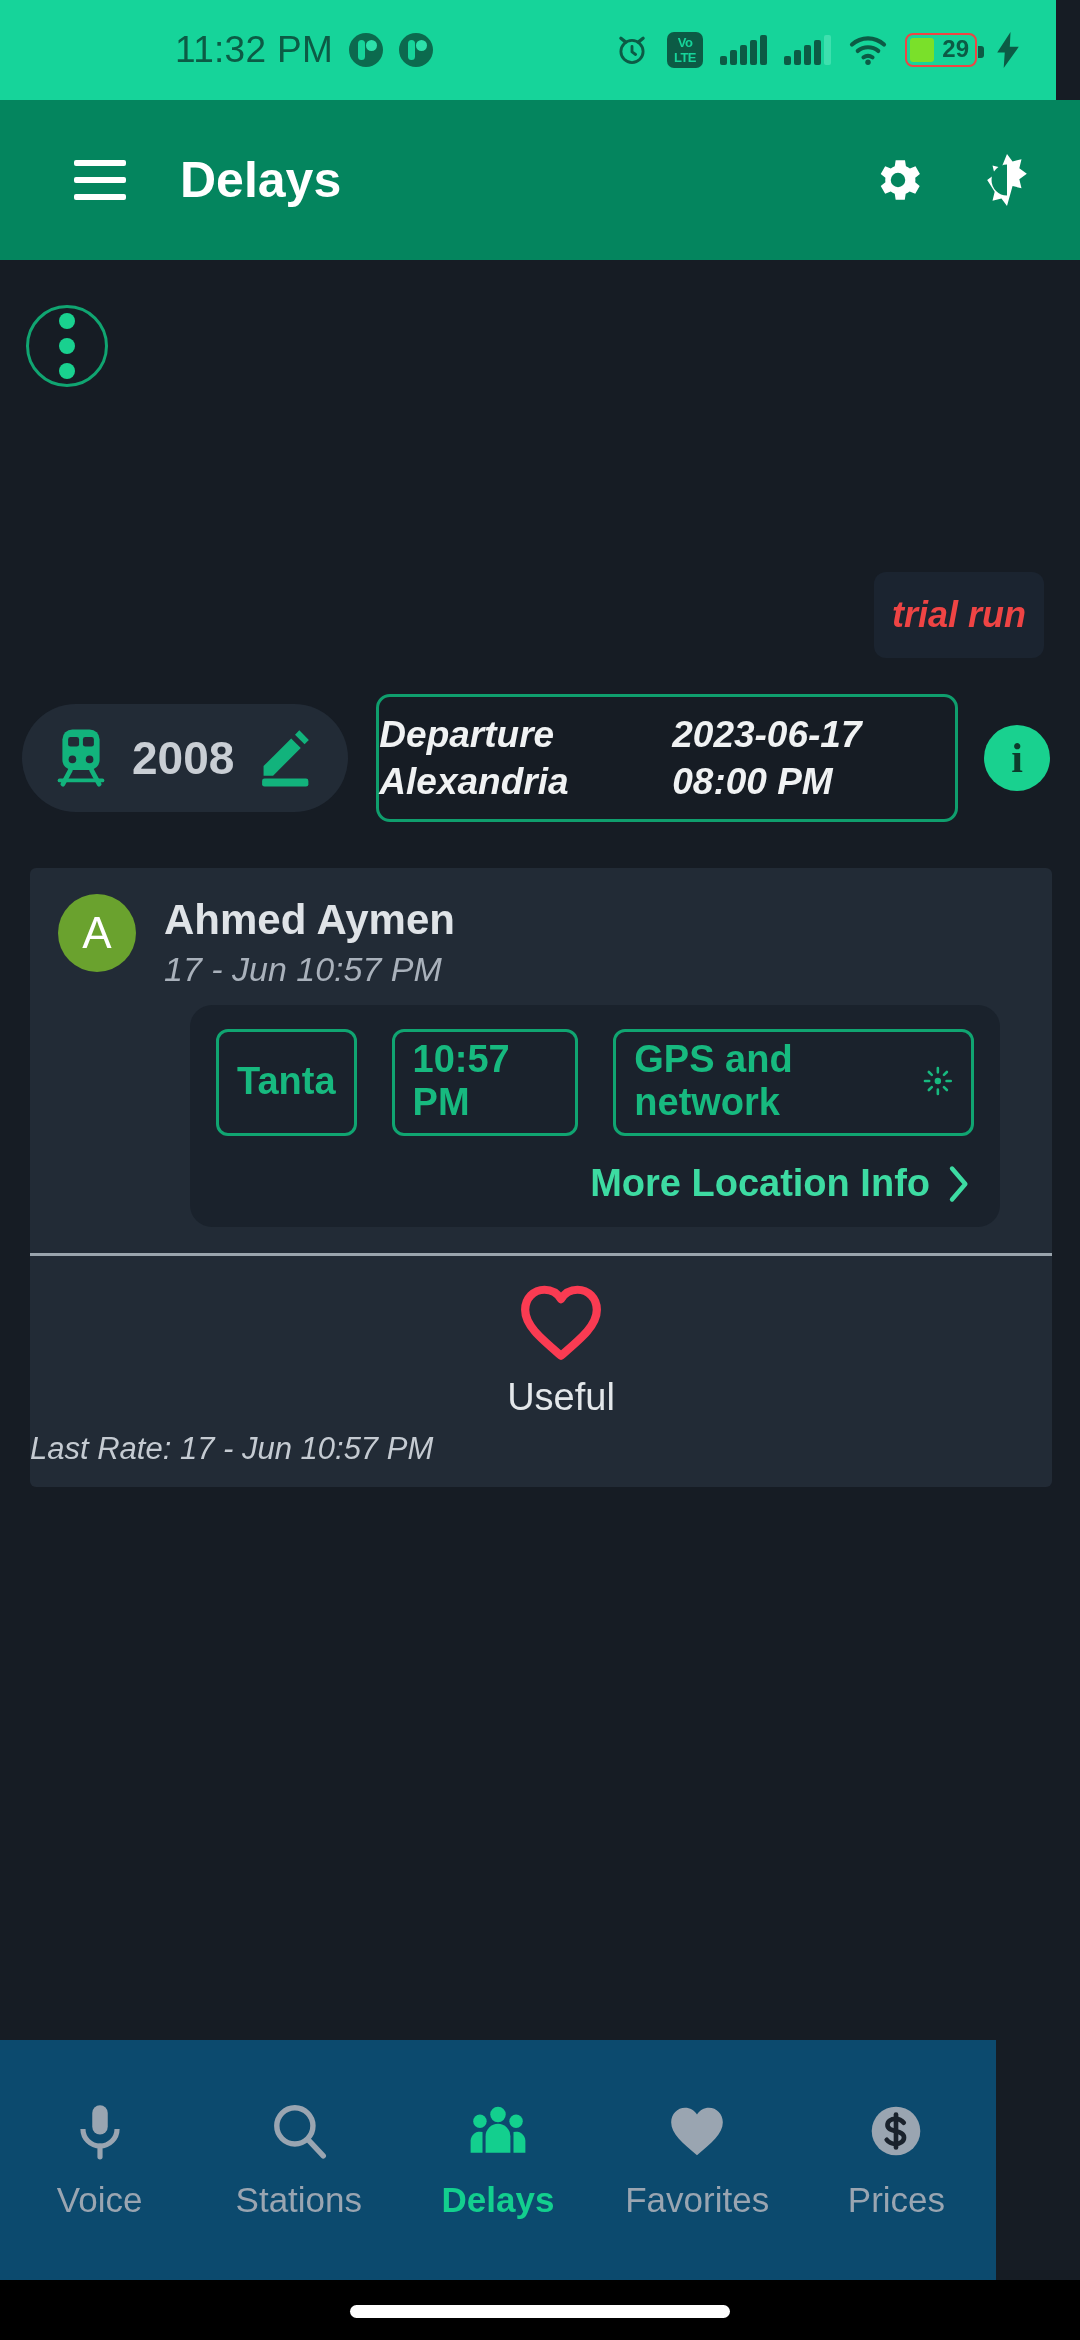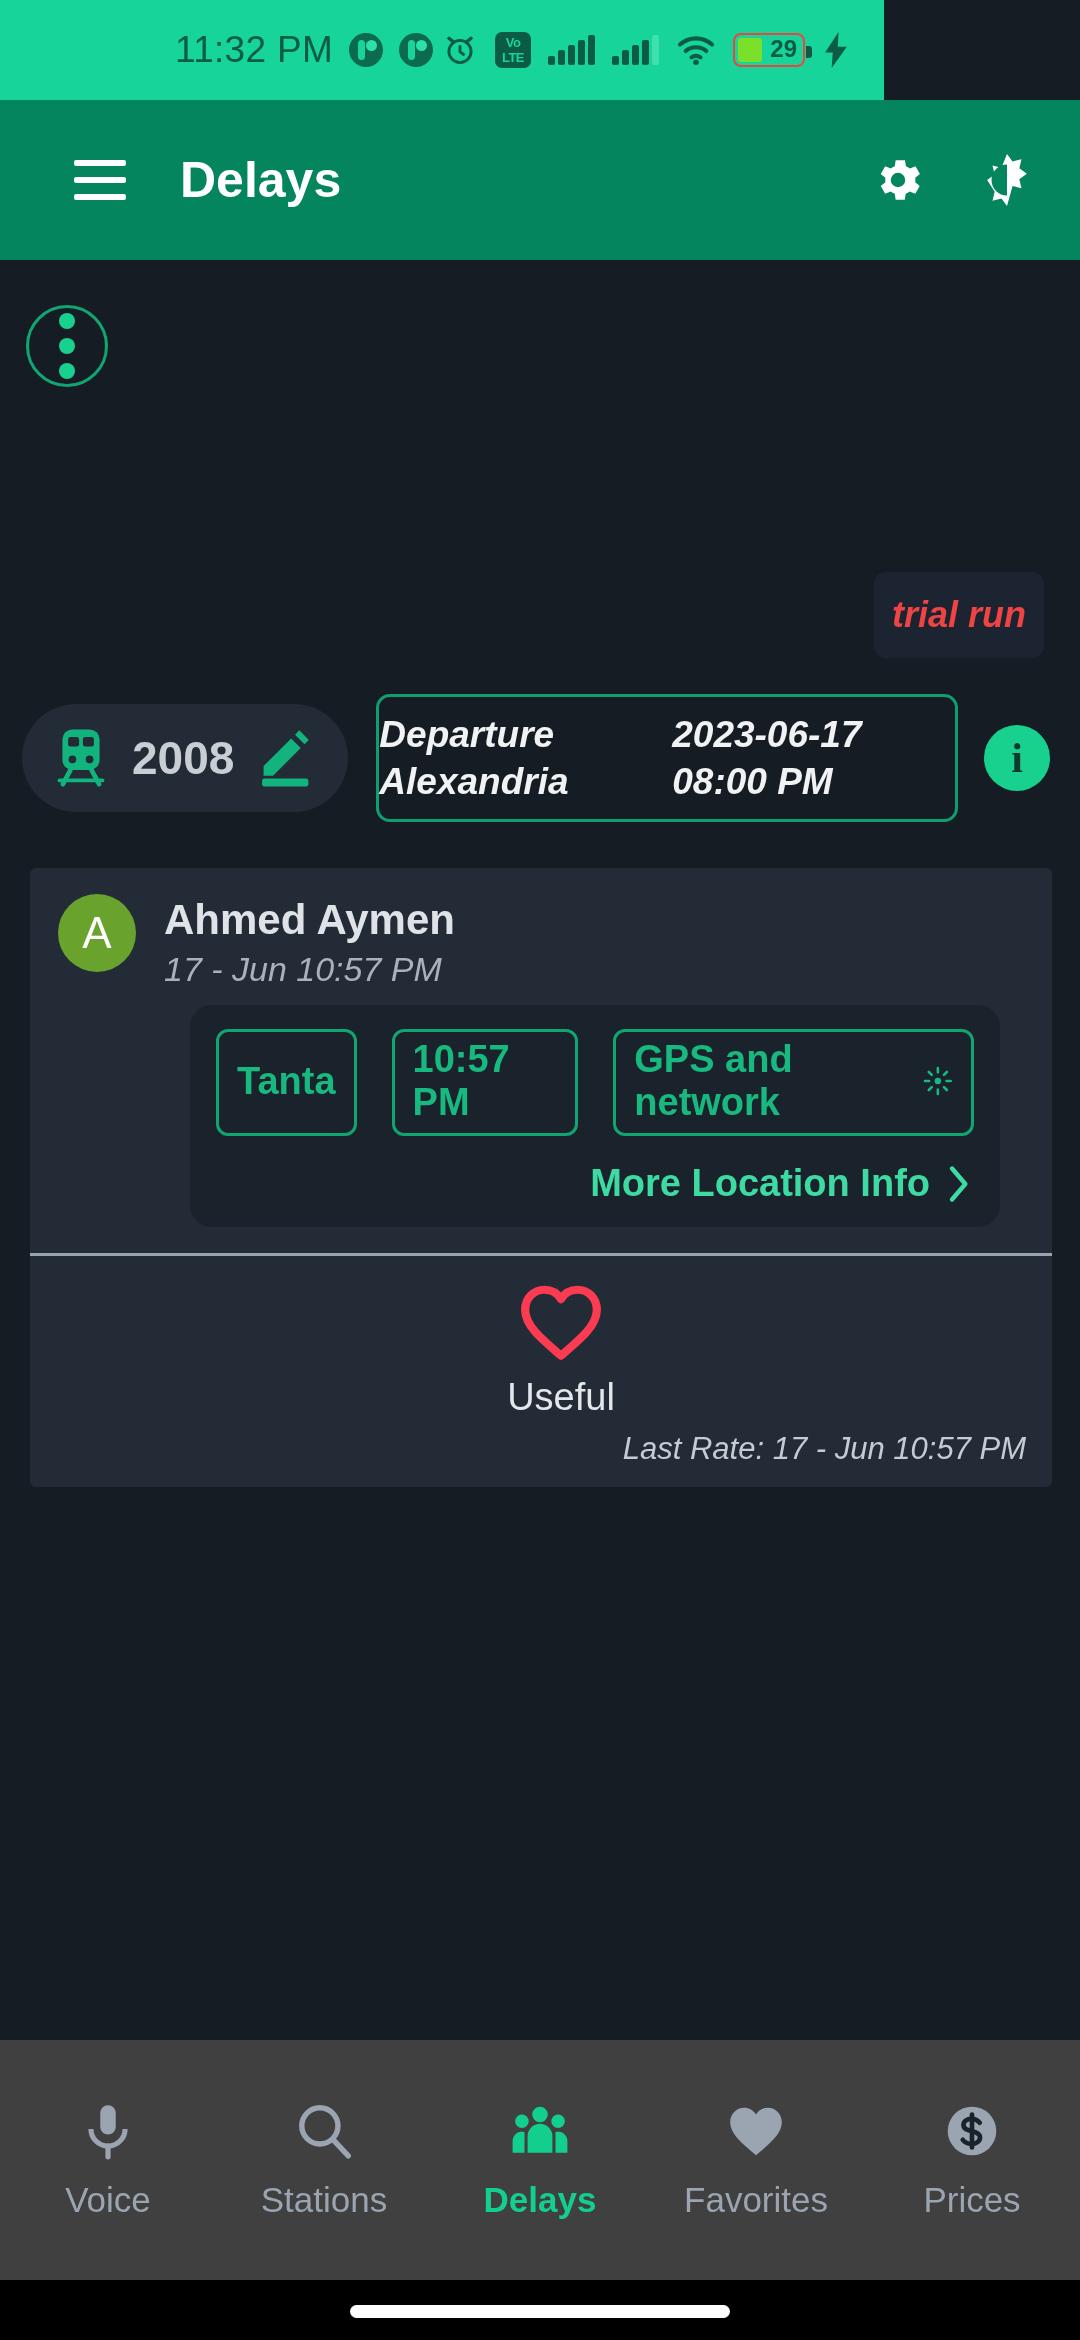--- a/index.html
+++ b/index.html
@@ -6,21 +6,21 @@
   html, body {
     width:1080px; height:2340px;
     background:#000;
     font-family:"Liberation Sans", sans-serif;
     overflow:hidden;
   }
   .phone { position:relative; width:1080px; height:2340px; background:#161c24; }
 
   
   .statusbar {
-    position:absolute; top:0; left:0; width:884px; height:100px;
+    position:absolute; top:0; left:0; width:1056px; height:100px;
     background:#16d49a; display:flex; align-items:center;
     padding:0 34px 0 0;
   }
   .sb-left { display:flex; align-items:center; gap:16px; margin-left:175px; }
   .sb-time { font-size:37px; color:#0c5b45; letter-spacing:.3px; }
   .sb-noti { width:34px; height:34px; border-radius:50%; background:#0c6a4e; position:relative; }
   .sb-noti::before{ content:""; position:absolute; left:9px; top:7px; width:7px; height:20px;
      background:#16d49a; border-radius:4px; }
   .sb-noti::after{ content:""; position:absolute; right:6px; top:7px; width:11px; height:11px;
      border-radius:50%; background:#2de0aa; }
@@ -123,27 +123,27 @@
     display:flex; align-items:center; gap:14px;
   }
   .more-link {
     margin-top:26px; text-align:right; font-size:38px; font-weight:bold; color:#3ddba2;
     display:flex; align-items:center; justify-content:flex-end; gap:14px;
   }
   .card-divider { height:3px; background:#9aa4ad; margin-top:26px; }
   .rate-row { display:flex; padding:26px 0 0 0; }
   .rate-item { flex:1; display:flex; flex-direction:column; align-items:center; gap:14px;margin-left:40px; }
   .rate-label { font-size:38px; color:#e3e7ea; }
-  .last-rate { text-align:right; font-size:31px; font-style:italic; color:#c5cbd2;
+  .last-rate { text-align:left; font-size:31px; font-style:italic; color:#c5cbd2;
     padding:12px 26px 20px 0; }
 
   
   .bottomnav {
-    position:absolute; bottom:60px; left:0; width:1080px; height:240px;
-    background:#404040; display:flex; align-items:center;
+    position:absolute; bottom:60px; left:0; width:996px; height:240px;
+    background:#0c4a6e; display:flex; align-items:center;
   }
   .nav-item { flex:1; display:flex; flex-direction:column; align-items:center; gap:18px; }
   .nav-label { font-size:35px; color:#9aa5b1; }
   .nav-item.active .nav-label { color:#13cf8e; font-weight:bold; }
   .gesture-area { position:absolute; bottom:0; left:0; width:1080px; height:60px; background:#000; }
   .gesture-bar { position:absolute; bottom:22px; left:50%; transform:translateX(-50%);
     width:380px; height:13px; background:#fff; border-radius:7px; }
 </style>
 </head>
 <body>

